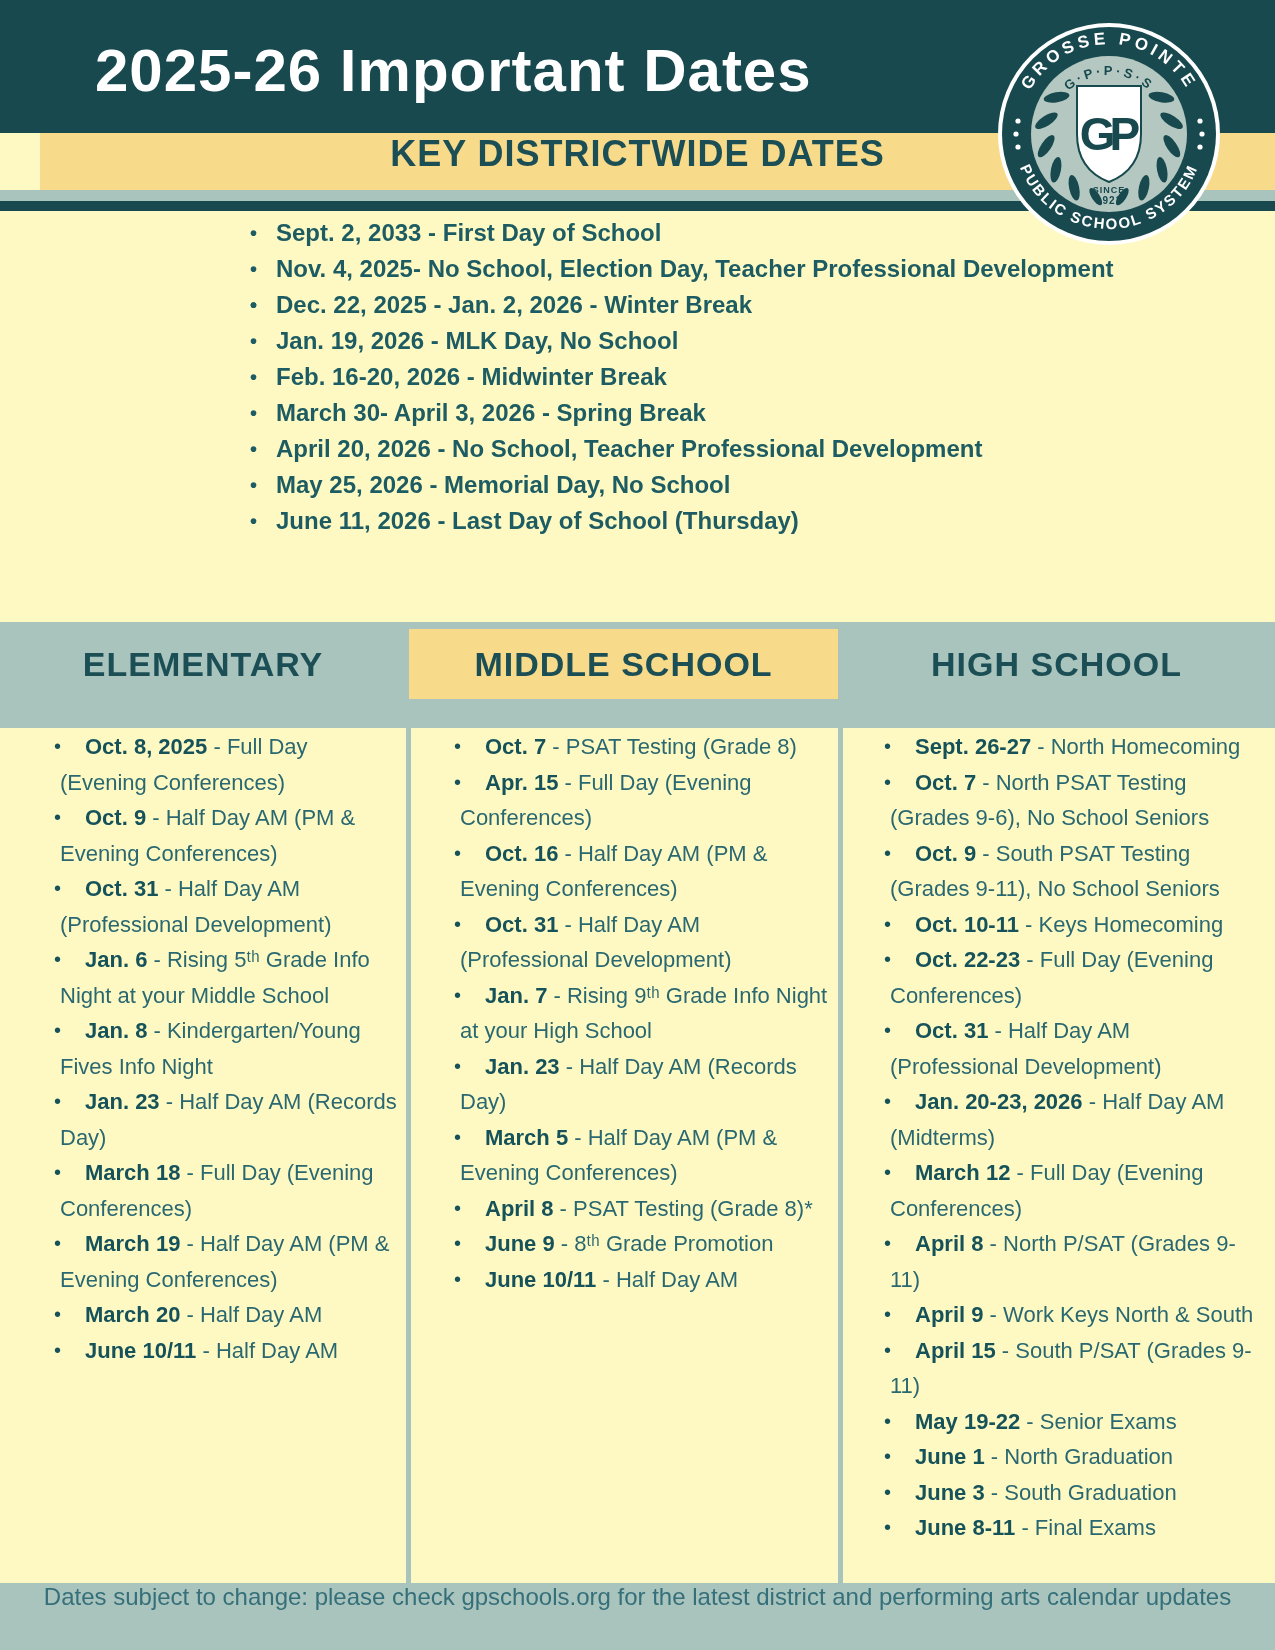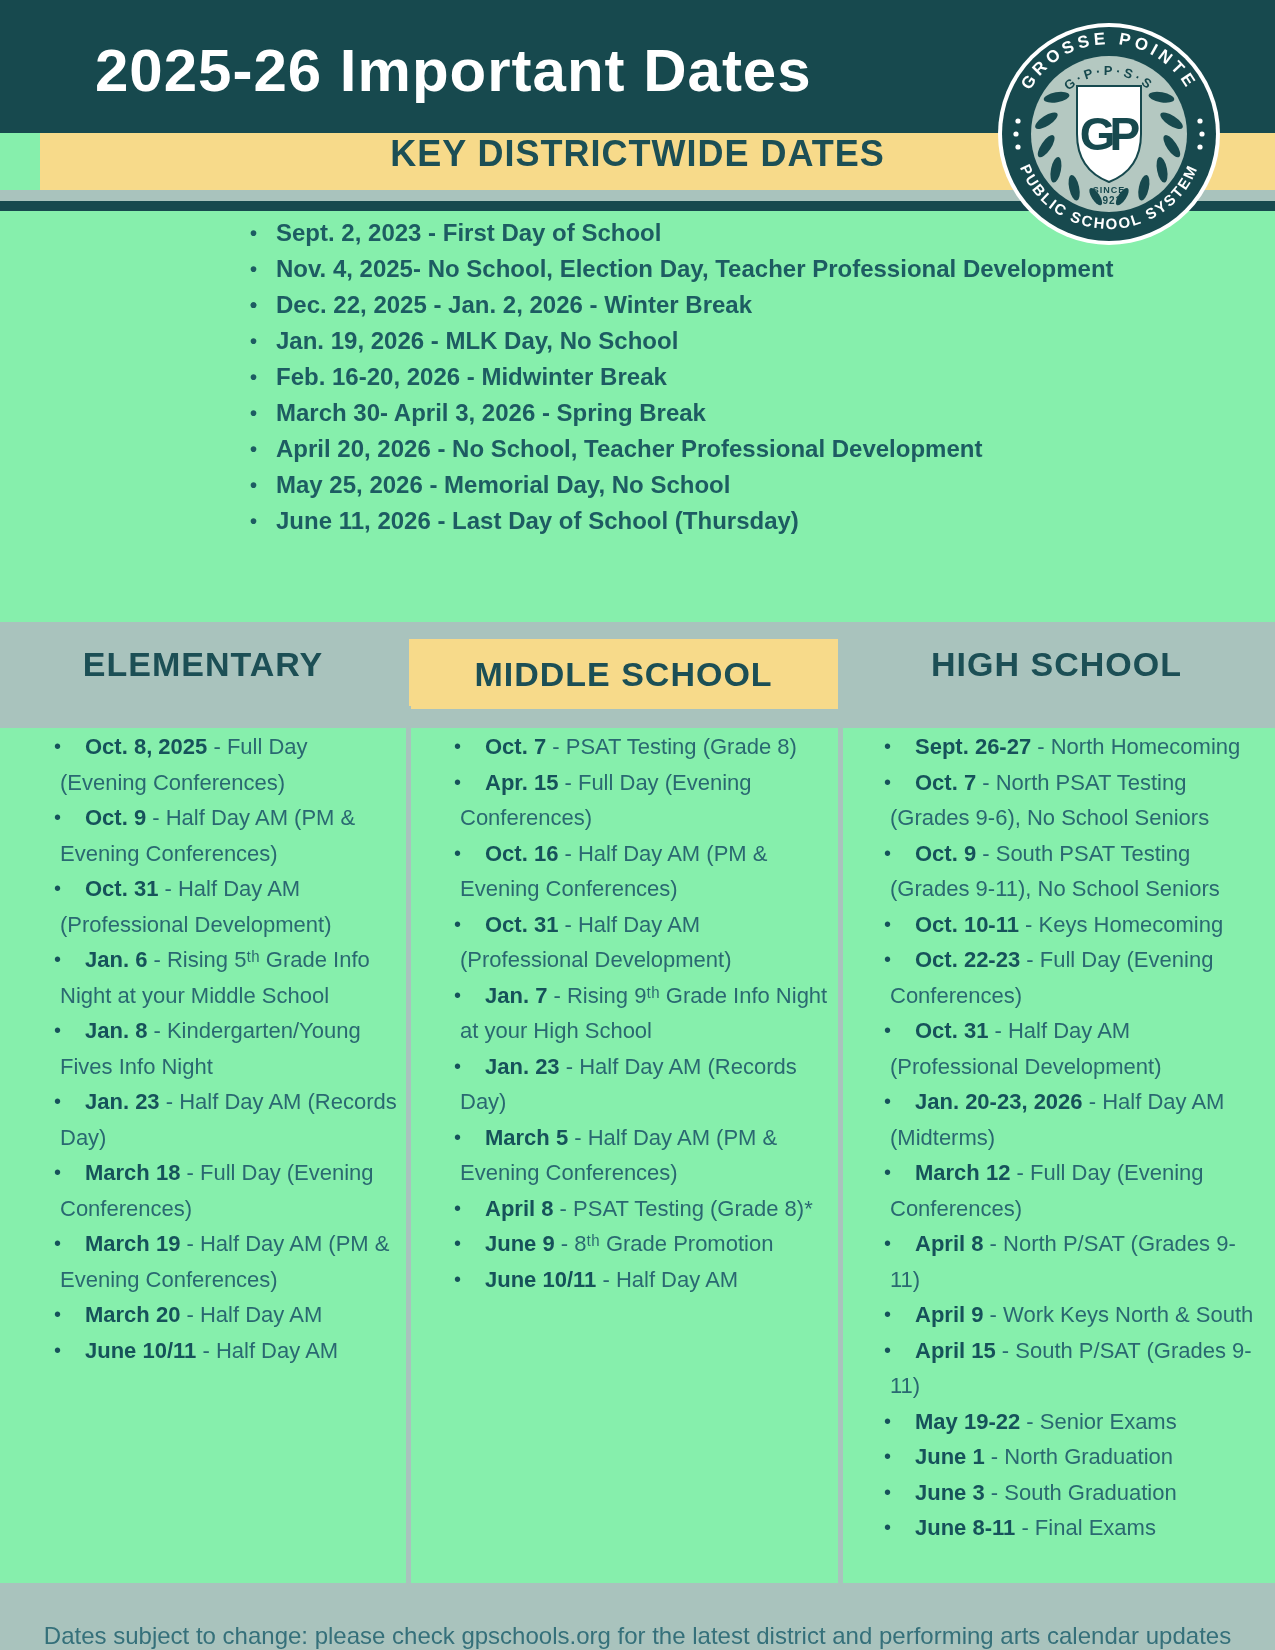--- a/index.html
+++ b/index.html
@@ -1,18 +1,18 @@
 <!DOCTYPE html>
 <html><head>
 <meta charset="utf-8">
 <style>
   html,body{margin:0;padding:0;}
   body{background:#ffffff;}
   .page{
-    position:relative;width:1275px;height:1650px;overflow:hidden;background:#86efac;
+    position:relative;width:1275px;height:1650px;overflow:hidden;background:#fef9c3;
     font-family:"Liberation Sans","DejaVu Sans",sans-serif;
   }
   
   .header-teal{position:absolute;left:0;top:0;width:100%;height:133px;background:#17494e;}
   .title{
     position:absolute;left:95px;top:36px;margin:0;
     font-size:60px;font-weight:700;color:#ffffff;letter-spacing:1px;white-space:nowrap;
   }
   .band-yellow{
     position:absolute;left:0;top:133px;width:100%;height:57px;background:#f7da8a;
@@ -40,21 +40,21 @@
   .d-bullet{position:absolute;left:0;top:0;font-size:20px;}
   
   .col-band{position:absolute;left:0;top:622px;width:100%;height:106px;background:#a9c3bd;}
   .col-h{
     position:absolute;top:0;height:84px;display:flex;align-items:center;justify-content:center;
     font-size:34px;font-weight:700;color:#1c4f55;letter-spacing:1px;
   }
   .col-h.h1{left:0;width:406px;}
   .col-h.h3{left:838px;width:437px;border-radius:20px;}
   .col-h-mid-box{
-    position:absolute;left:409px;top:17px;width:429px;height:70px;background:#f7da8a;
+    position:absolute;left:409px;top:7px;width:429px;height:70px;background:#f7da8a;
     display:flex;align-items:center;justify-content:center;
   }
   .col-h-mid-box .col-h{position:static;height:70px;}
   .vdiv{position:absolute;top:706px;width:5px;height:877px;background:#a9c3bd;}
   .vdiv1{left:406px;}
   .vdiv2{left:838px;}
   
   .col-list{
     position:absolute;top:729px;margin:0;padding:0;list-style:none;
     font-size:22px;line-height:35.5px;color:#2a6871;
@@ -62,21 +62,21 @@
   .colA{left:40px;width:358px;}
   .colB{left:440px;width:390px;}
   .colC{left:870px;width:392px;}
   .c-item{position:relative;padding-left:20px;text-indent:25px;}
   .c-bullet{position:absolute;left:14px;top:0;text-indent:0;font-size:20px;color:#16525a;}
   .c-date{font-weight:700;color:#16525a;}
   .c-desc{color:#2a6871;font-weight:400;}
   
   .footer{
     position:absolute;left:0;top:1583px;width:100%;height:67px;background:#a9c3bd;
-    display:flex;align-items:flex-end;justify-content:center;
+    display:flex;align-items:flex-start;justify-content:center;
   }
   .footer-text{font-size:24px;color:#35707a;white-space:nowrap;}
 </style>
 </head>
 <body>
 
 <div class="page">
 
   <div class="header-teal">
     <h1 class="title">2025-26 Important Dates</h1>
@@ -148,21 +148,21 @@
     <path d="M 80,64 L 144,64 L 144,112 C 144,140 130,153 112,160 C 94,153 80,140 80,112 Z" fill="#ffffff" stroke="#17494e" stroke-width="2"></path>
     <text class="logo-monogram" x="110" y="128" text-anchor="middle">GP</text>
     <text class="logo-since" x="112" y="171" text-anchor="middle">SINCE</text>
     <text class="logo-year" x="112" y="182" text-anchor="middle">1921</text>
   </svg>
 
   <ul class="district-list">
 
       <li class="d-item">
         <span class="d-bullet">•</span>
-        <span class="d-text">Sept. 2, 2023 - First Day of School</span>
+        <span class="d-text">Sept. 2, 2033 - First Day of School</span>
       </li>
 
       <li class="d-item">
         <span class="d-bullet">•</span>
         <span class="d-text">Nov. 4, 2025- No School, Election Day, Teacher Professional Development</span>
       </li>
 
       <li class="d-item">
         <span class="d-bullet">•</span>
       </li>

